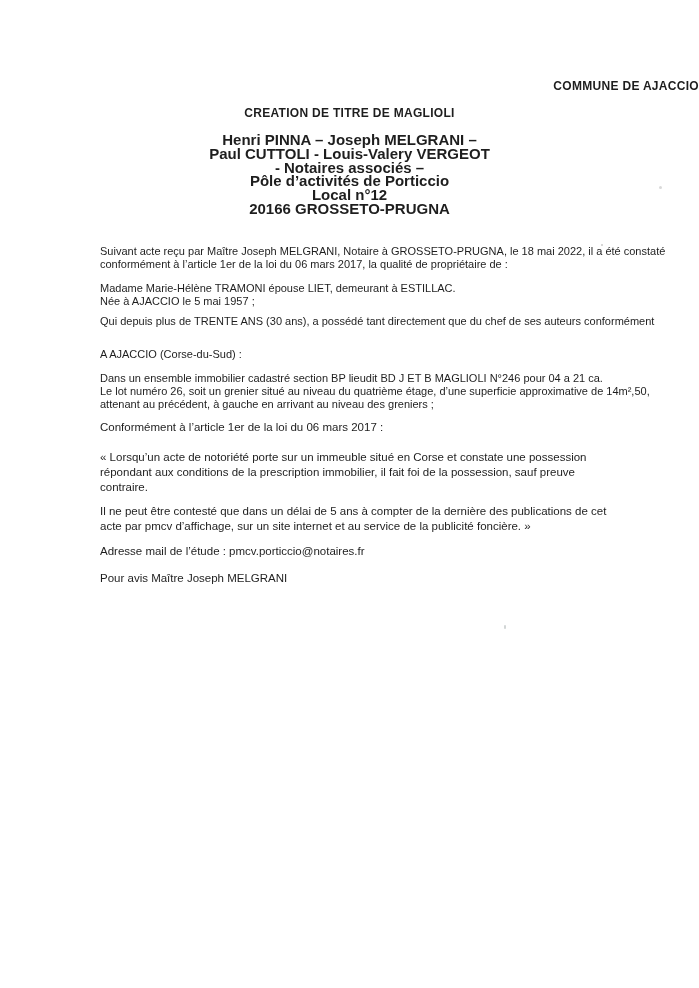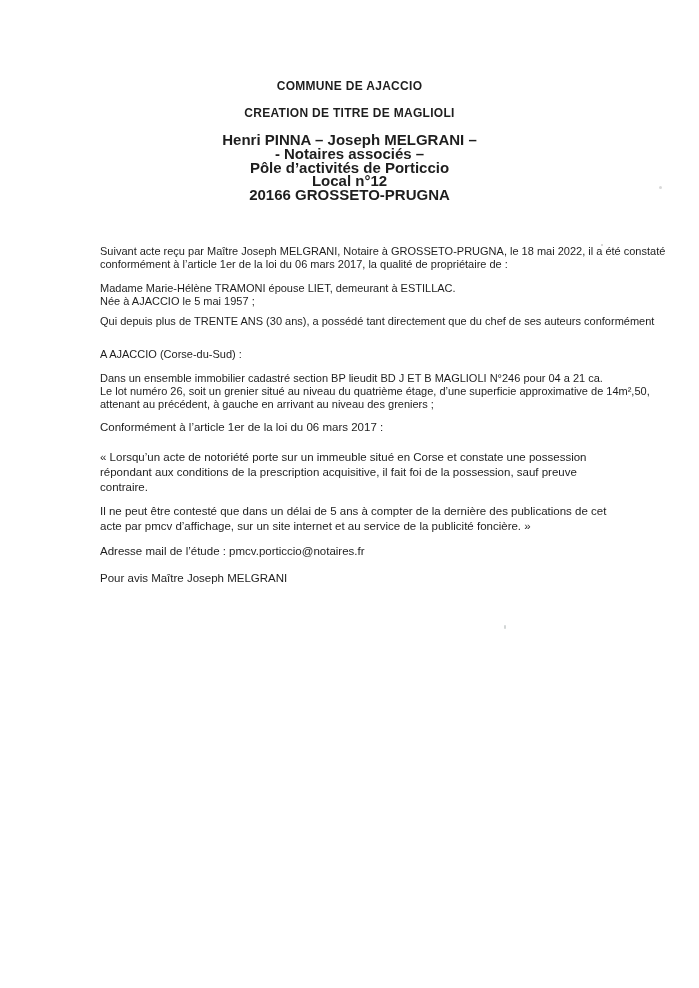--- a/index.html
+++ b/index.html
@@ -19,21 +19,21 @@
   }
   
   .hdr-line {
     position: absolute;
     left: 0;
     width: 699px;
     text-align: center;
     font-weight: bold;
     white-space: nowrap;
   }
-  .hdr-commune { top: 79px;  font-size: 12px; letter-spacing: 0.3px; }
+  .hdr-commune { top: 79px;  font-size: 12px; letter-spacing: 0.3px; text-align: right; }
   .hdr-title   { top: 106px; font-size: 12px; letter-spacing: 0.3px; }
   .notaires-block {
     position: absolute;
     top: 133px;
     left: 0;
     width: 699px;
     text-align: center;
     font-weight: bold;
     font-size: 15px;
     line-height: 13.8px;
@@ -79,20 +79,21 @@
 </head>
 <body>
 
 <div class="page">
 
   <div class="hdr-line hdr-commune">COMMUNE DE AJACCIO</div>
   <div class="hdr-line hdr-title">CREATION DE TITRE DE MAGLIOLI</div>
 
   <div class="notaires-block">
     <div>Henri PINNA – Joseph MELGRANI –</div>
+    <div>Paul CUTTOLI - Louis-Valery VERGEOT</div>
     <div>- Notaires associés –</div>
     <div>Pôle d’activités de Porticcio</div>
     <div>Local n°12</div>
     <div>20166 GROSSETO-PRUGNA</div>
   </div>
 
   <div class="body-col">
 
     <div class="para p1">
       <div>Suivant acte reçu par Maître Joseph MELGRANI, Notaire à GROSSETO-PRUGNA, le 18 mai 2022, il a été constaté</div>
@@ -117,21 +118,21 @@
       <div>Le lot numéro 26, soit un grenier situé au niveau du quatrième étage, d’une superficie approximative de 14m²,50,</div>
       <div>attenant au précédent, à gauche en arrivant au niveau des greniers ;</div>
     </div>
 
     <div class="para lg p6">
       <div>Conformément à l’article 1er de la loi du 06 mars 2017 :</div>
     </div>
 
     <div class="para lg p7">
       <div>« Lorsqu’un acte de notoriété porte sur un immeuble situé en Corse et constate une possession</div>
-      <div>répondant aux conditions de la prescription acquisitive, il fait foi de la possession, sauf preuve</div>
+      <div>répondant aux conditions de la prescription immobilier, il fait foi de la possession, sauf preuve</div>
       <div>contraire.</div>
     </div>
 
     <div class="para lg p8">
       <div>Il ne peut être contesté que dans un délai de 5 ans à compter de la dernière des publications de cet</div>
       <div>acte par pmcv d’affichage, sur un site internet et au service de la publicité foncière. »</div>
     </div>
 
     <div class="para lg p9">
       <div>Adresse mail de l’étude : pmcv.porticcio@notaires.fr</div>

